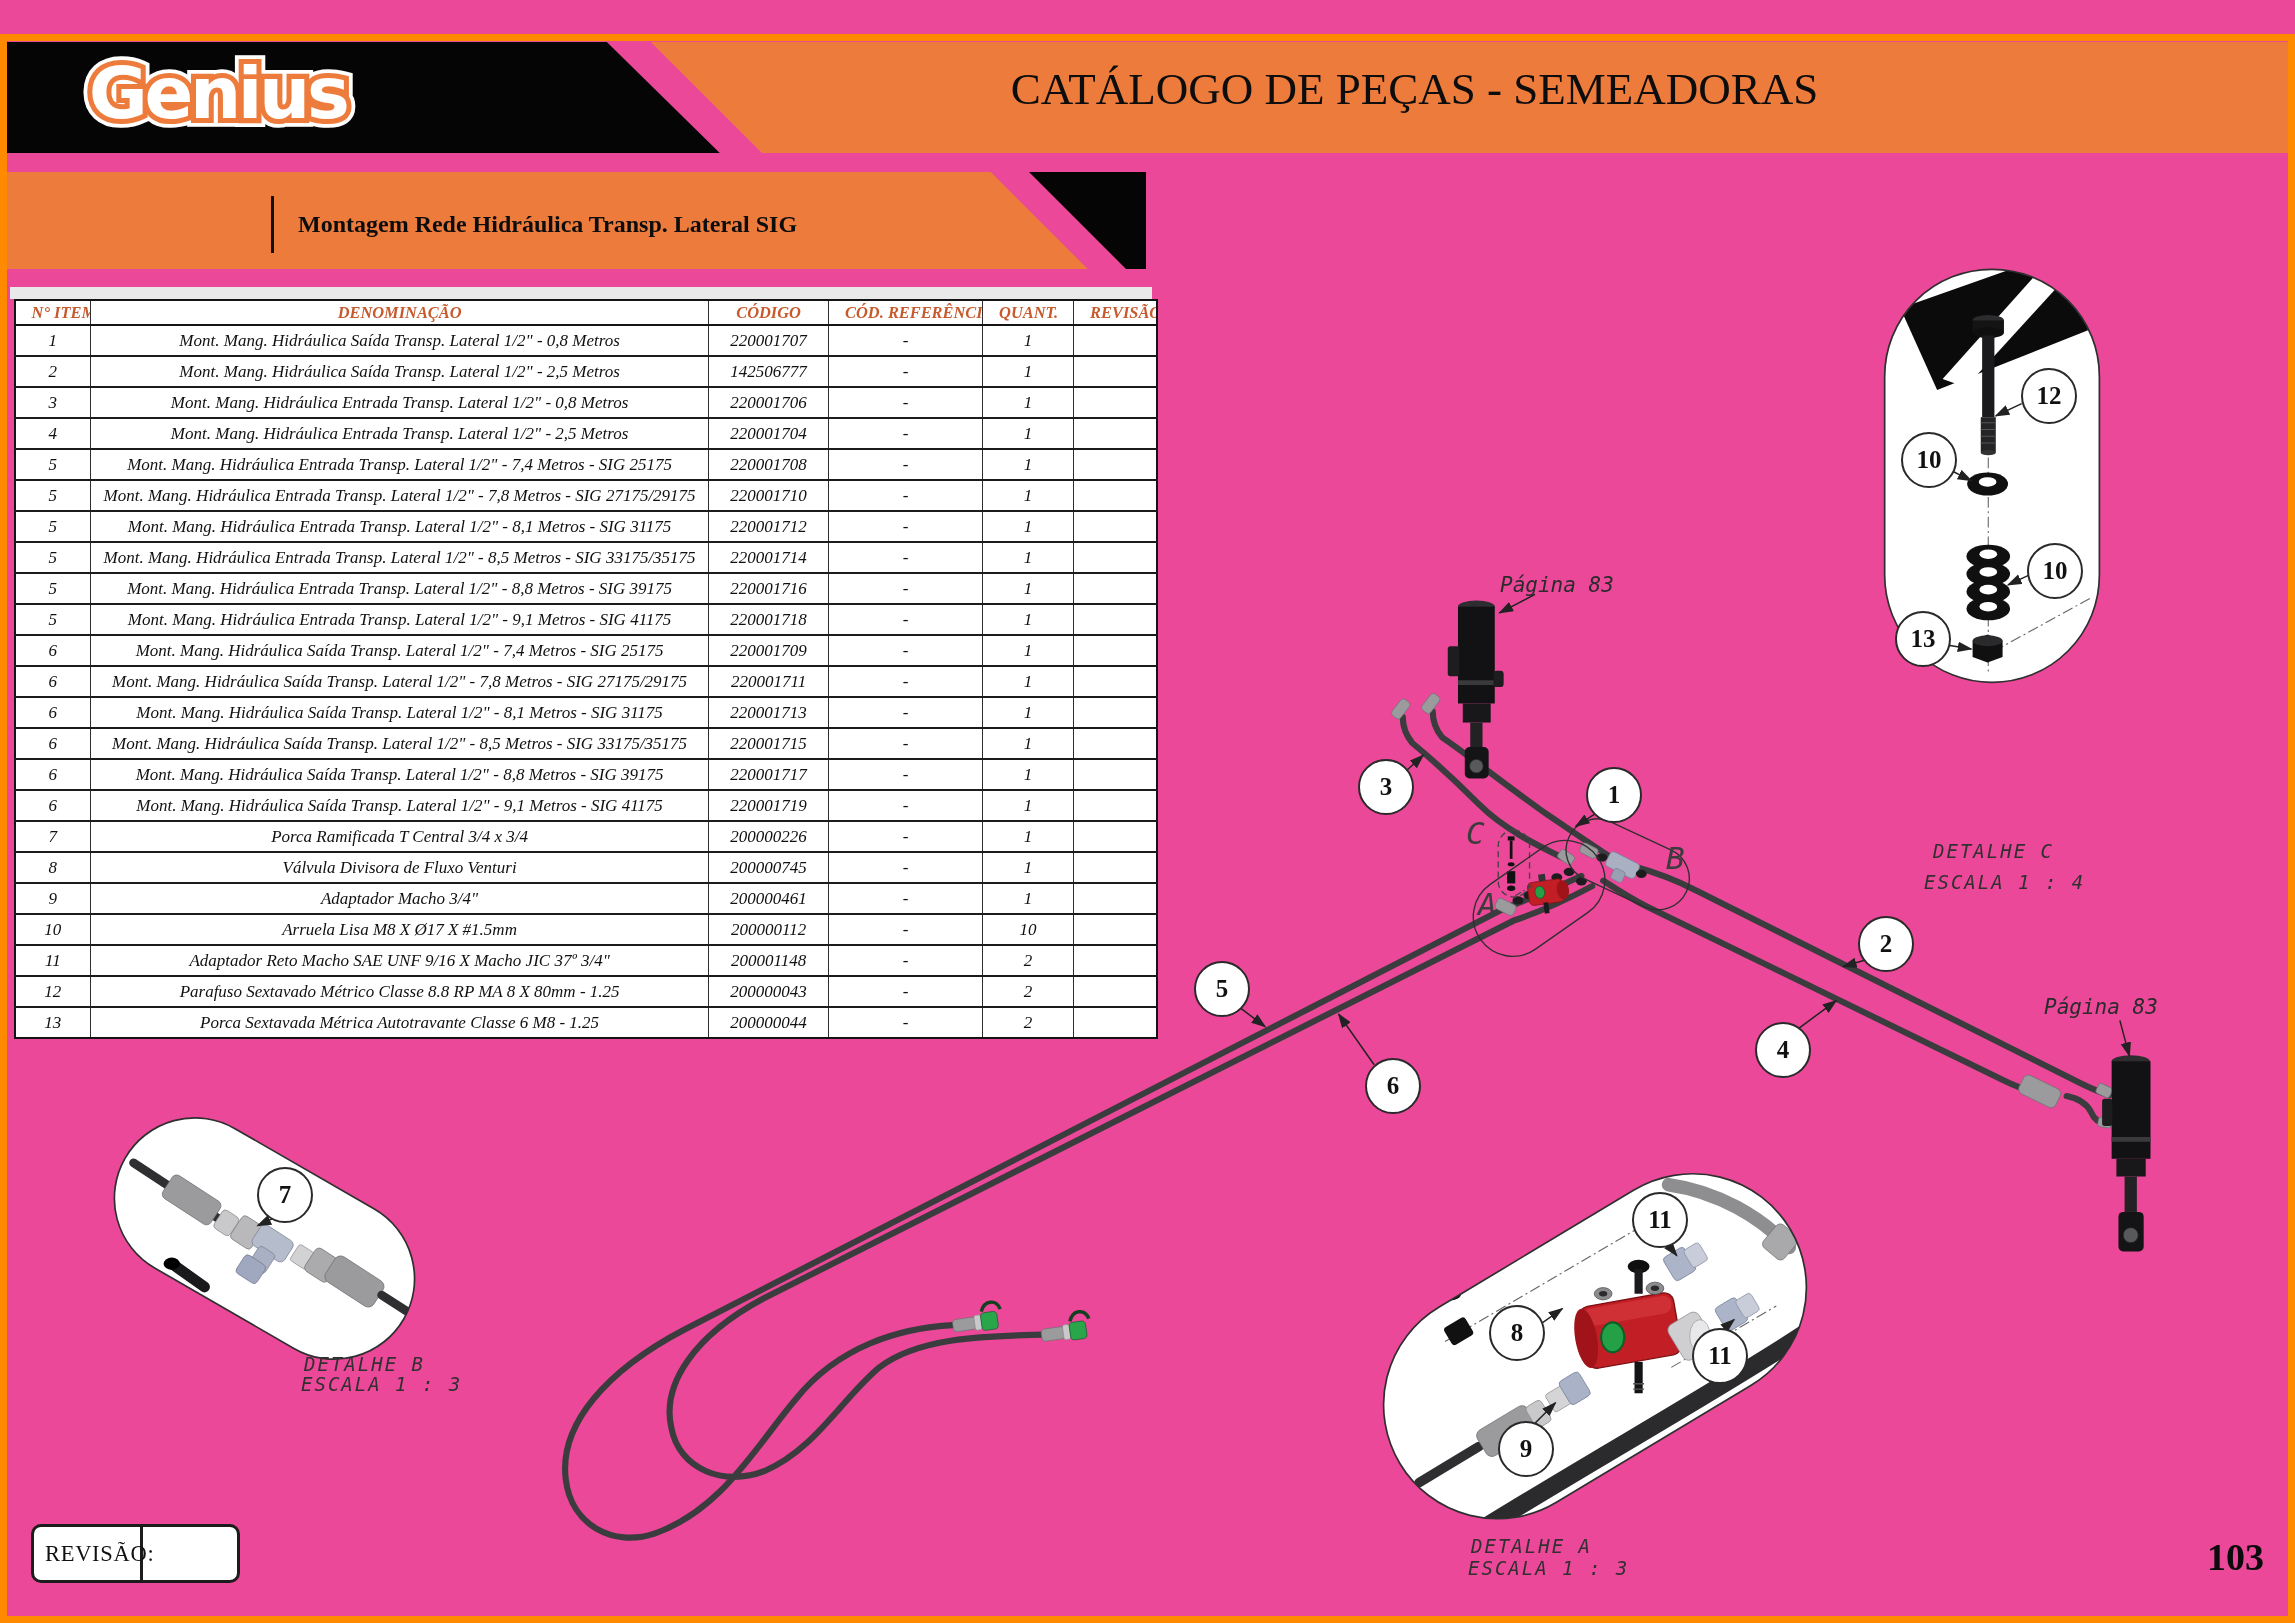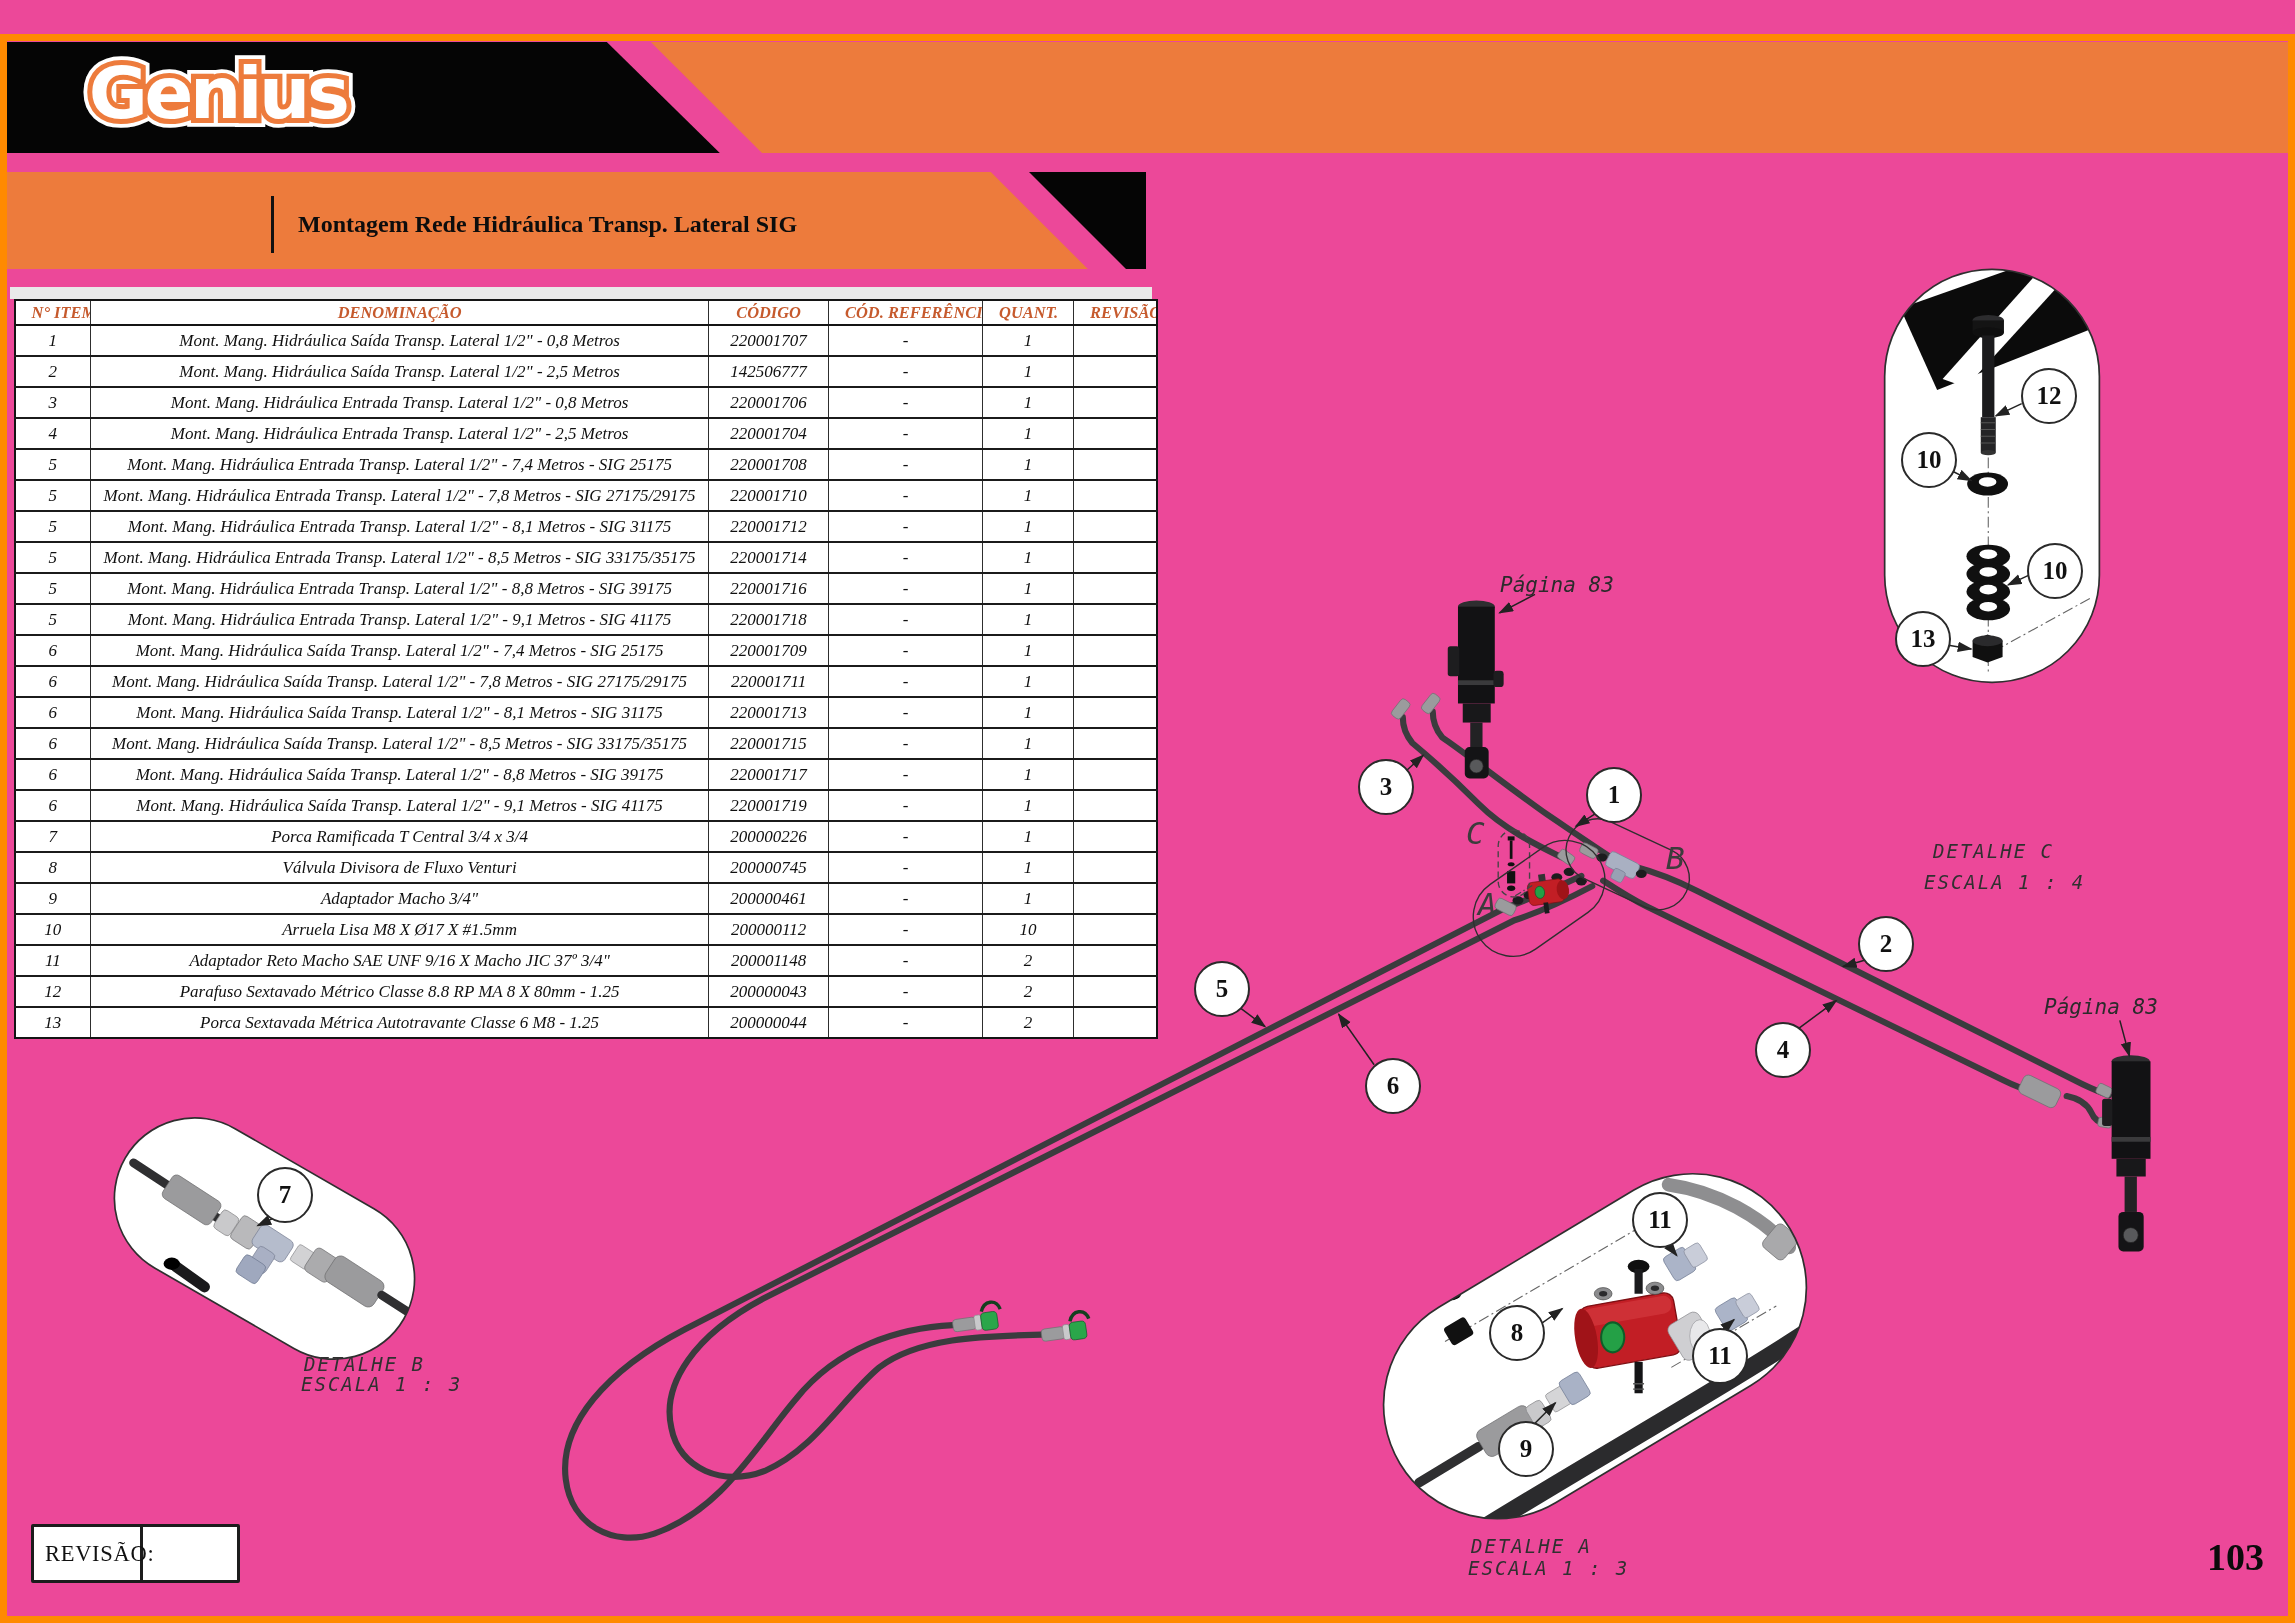--- a/index.html
+++ b/index.html
@@ -40,41 +40,42 @@
   .lbl{position:absolute;font-family:"DejaVu Sans Mono",monospace;font-style:italic;
        color:#2b2b2b;white-space:nowrap;z-index:20;}
   .pagref{font-size:21px;}
   .dettitle{font-size:19px;letter-spacing:2px;color:#303030;}
   .zone{font-size:31px;color:#3c3c3c;}
   .callout{position:absolute;width:52px;height:52px;margin:-26px 0 0 -26px;border-radius:50%;
            border:2px solid #2a2a2a;background:#fff;display:flex;align-items:center;justify-content:center;
            font-family:"Liberation Serif",serif;font-weight:700;font-size:25px;color:#111;z-index:25;}
   
   .rev-box{position:absolute;left:31px;top:1524px;width:209px;height:59px;border:3.4px solid #1c1c1c;
-           border-radius:2px;box-sizing:border-box;background:#fff;z-index:30;}
+           border-radius:10px;box-sizing:border-box;background:#fff;z-index:30;}
   .rev-div{position:absolute;left:106px;top:0;width:2.7px;height:100%;background:#1c1c1c;}
   .rev-lbl{position:absolute;left:11px;top:13.6px;font-size:22.5px;color:#111;letter-spacing:0.7px;}
   .page-num{position:absolute;right:31px;top:1535px;font-weight:700;font-size:38px;color:#0b0b0b;z-index:30;}
   svg.overlay{position:absolute;left:0;top:0;z-index:10;}
 </style>
 </head>
 <body>
 
 <div class="page">
 
   <div class="frame"></div>
 
   <div class="logo-block">
     <div class="logo-wrap">
       <span class="logo-txt logo-stroke-w">Genius</span>
       <span class="logo-txt logo-stroke-o">Genius</span>
       <span class="logo-txt logo-fill">Genius</span>
     </div>
   </div>
   <div class="title-band"></div>
+  <div class="page-title">CATÁLOGO DE PEÇAS - SEMEADORAS</div>
 
   <div class="banner2"></div>
   <div class="banner2-black"></div>
   <div class="banner2-bar"></div>
   <div class="banner2-title">Montagem Rede Hidráulica Transp. Lateral SIG</div>
 
   <div class="gray-strip"></div>
 
   <table class="parts-table">
     <colgroup>

